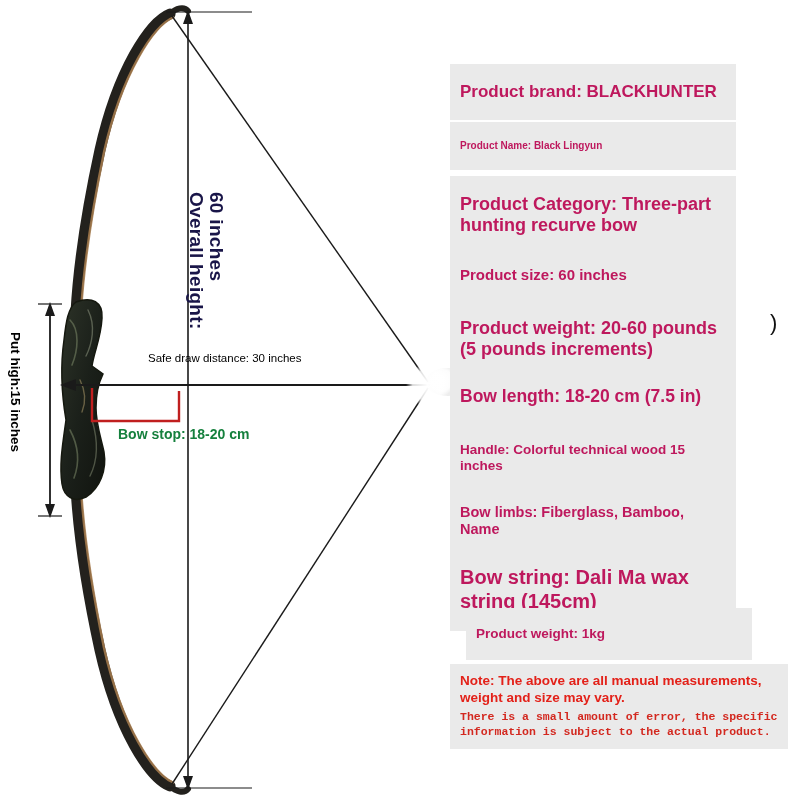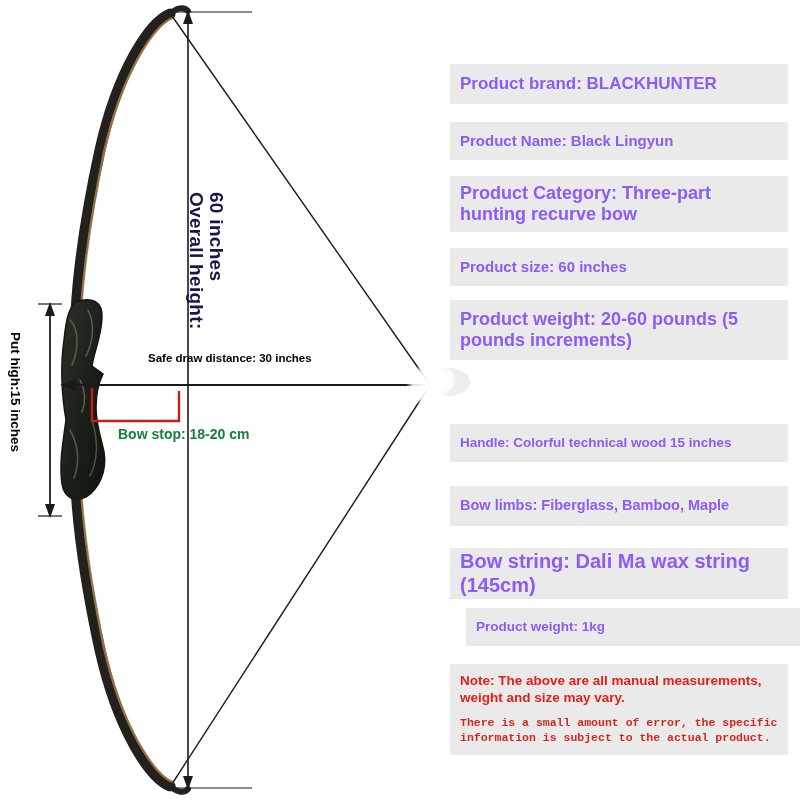--- a/index.html
+++ b/index.html
@@ -12,50 +12,50 @@
   
   .vtext{position:absolute;writing-mode:vertical-lr;white-space:nowrap;}
   #overall-height-label{
     left:186px;top:192px;font-size:19px;font-weight:800;
     color:var(--height-navy,#191548);line-height:1.06;letter-spacing:.3px;
   }
   #put-high-label{
     left:8px;top:332px;font-size:13.5px;font-weight:700;color:#000;
   }
   #safe-draw-label{
-    position:absolute;left:148px;top:352px;font-size:11.5px;font-weight:700;color:#000;
+    position:absolute;left:148px;top:352px;font-size:11.5px;font-weight:400;color:#000;
   }
   #bow-stop-label{
     position:absolute;left:118px;top:426px;font-size:14px;font-weight:700;color:#15803d;
   }
   #paren-artifact{
     position:absolute;left:770px;top:310px;font-size:22px;color:#111;
   }
 
   
   .spec{
-    position:absolute;left:450px;width:338px;box-sizing:border-box;
+    position:absolute;left:450px;width:286px;box-sizing:border-box;
     background:var(--block-bg,#eaeaea);display:flex;align-items:center;
-    padding:2px 10px;font-weight:700;color:#8b5cf6;line-height:1.18;
+    padding:18px 10px;font-weight:700;color:#be185d;line-height:1.18;
   }
   #b1{top:64px;min-height:40px;font-size:17px;}
-  #b2{top:122px;min-height:38px;font-size:15px;}
+  #b2{top:122px;min-height:38px;font-size:10px;}
   #b3{top:176px;min-height:56px;font-size:18px;}
   #b4{top:248px;min-height:38px;font-size:15px;}
   #b5{top:300px;min-height:60px;font-size:18px;}
   #b6{top:368px;min-height:40px;font-size:17.5px;}
   #b7{top:424px;min-height:38px;font-size:13.5px;}
   #b8{top:486px;min-height:40px;font-size:14.5px;}
   #b9{top:548px;min-height:42px;font-size:20px;}
   #b10{top:608px;min-height:38px;font-size:13.5px;margin-left:16px;}
 
   #note-block{
     position:absolute;left:450px;top:664px;width:338px;box-sizing:border-box;
     background:var(--block-bg,#eaeaea);padding:9px 10px;display:flex;
-    flex-direction:column;justify-content:center;gap:9px;
+    flex-direction:column;justify-content:center;gap:3px;
   }
   #note-line1{color:var(--note-red,#e32119);font-weight:700;font-size:13.5px;line-height:1.25;}
   #note-line2{color:#d3281f;font-weight:700;font-size:11.5px;line-height:1.3;font-family:Liberation Mono, monospace;}
 </style>
 </head>
 <body>
 
 <div id="stage">
 
   <svg id="diagram-svg" width="800" height="800" viewBox="0 0 800 800">
@@ -143,22 +143,23 @@
 
   <div id="bow-stop-label">Bow stop: 18-20 cm</div>
 
   <div id="paren-artifact">)</div>
 
   <div class="spec" id="b1">Product brand: BLACKHUNTER</div>
   <div class="spec" id="b2">Product Name: Black Lingyun</div>
   <div class="spec" id="b3">Product Category: Three-part hunting recurve bow</div>
   <div class="spec" id="b4">Product size: 60 inches</div>
   <div class="spec" id="b5">Product weight: 20-60 pounds (5 pounds increments)</div>
+  <div class="spec" id="b6">Bow length: 18-20 cm (7.5 in)</div>
   <div class="spec" id="b7">Handle: Colorful technical wood 15 inches</div>
-  <div class="spec" id="b8">Bow limbs: Fiberglass, Bamboo, Maple</div>
+  <div class="spec" id="b8">Bow limbs: Fiberglass, Bamboo, Name</div>
   <div class="spec" id="b9">Bow string: Dali Ma wax string (145cm)</div>
   <div class="spec" id="b10">Product weight: 1kg</div>
 
   <div id="note-block">
     <div id="note-line1">Note: The above are all manual measurements, weight and size may vary.</div>
     <div id="note-line2">There is a small amount of error, the specific information is subject to the actual product.</div>
   </div>
 
 </div>
 

